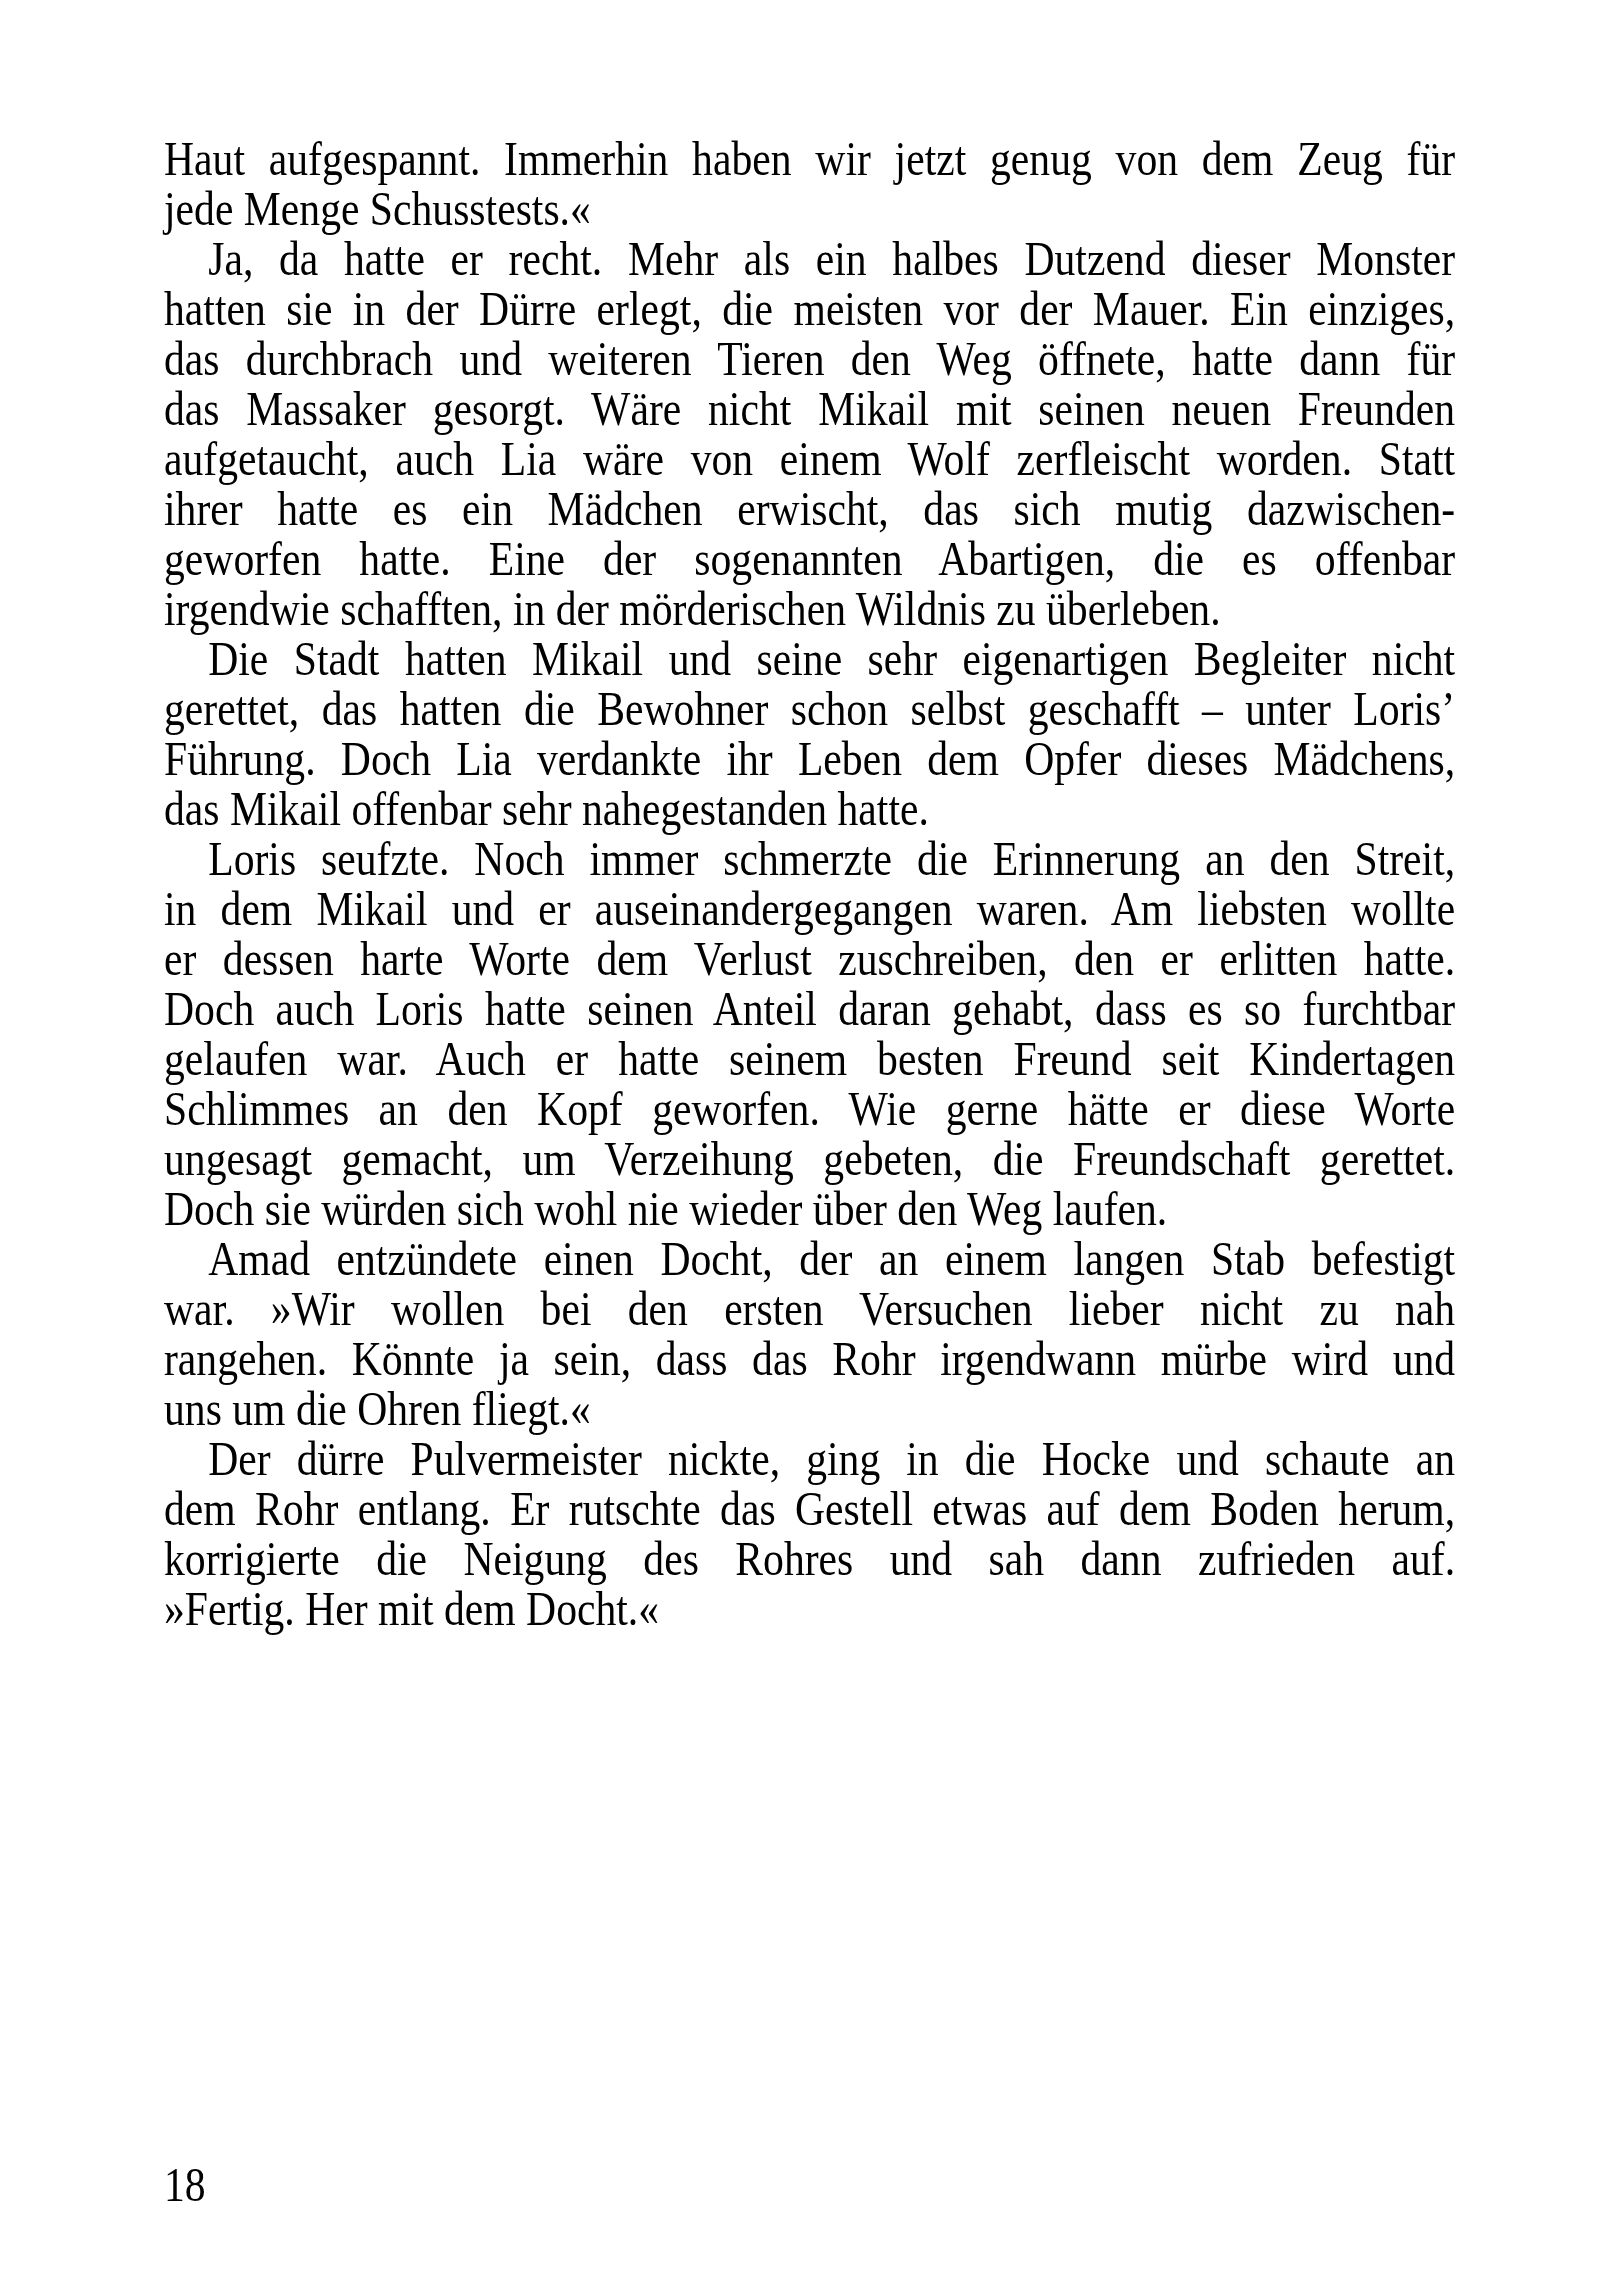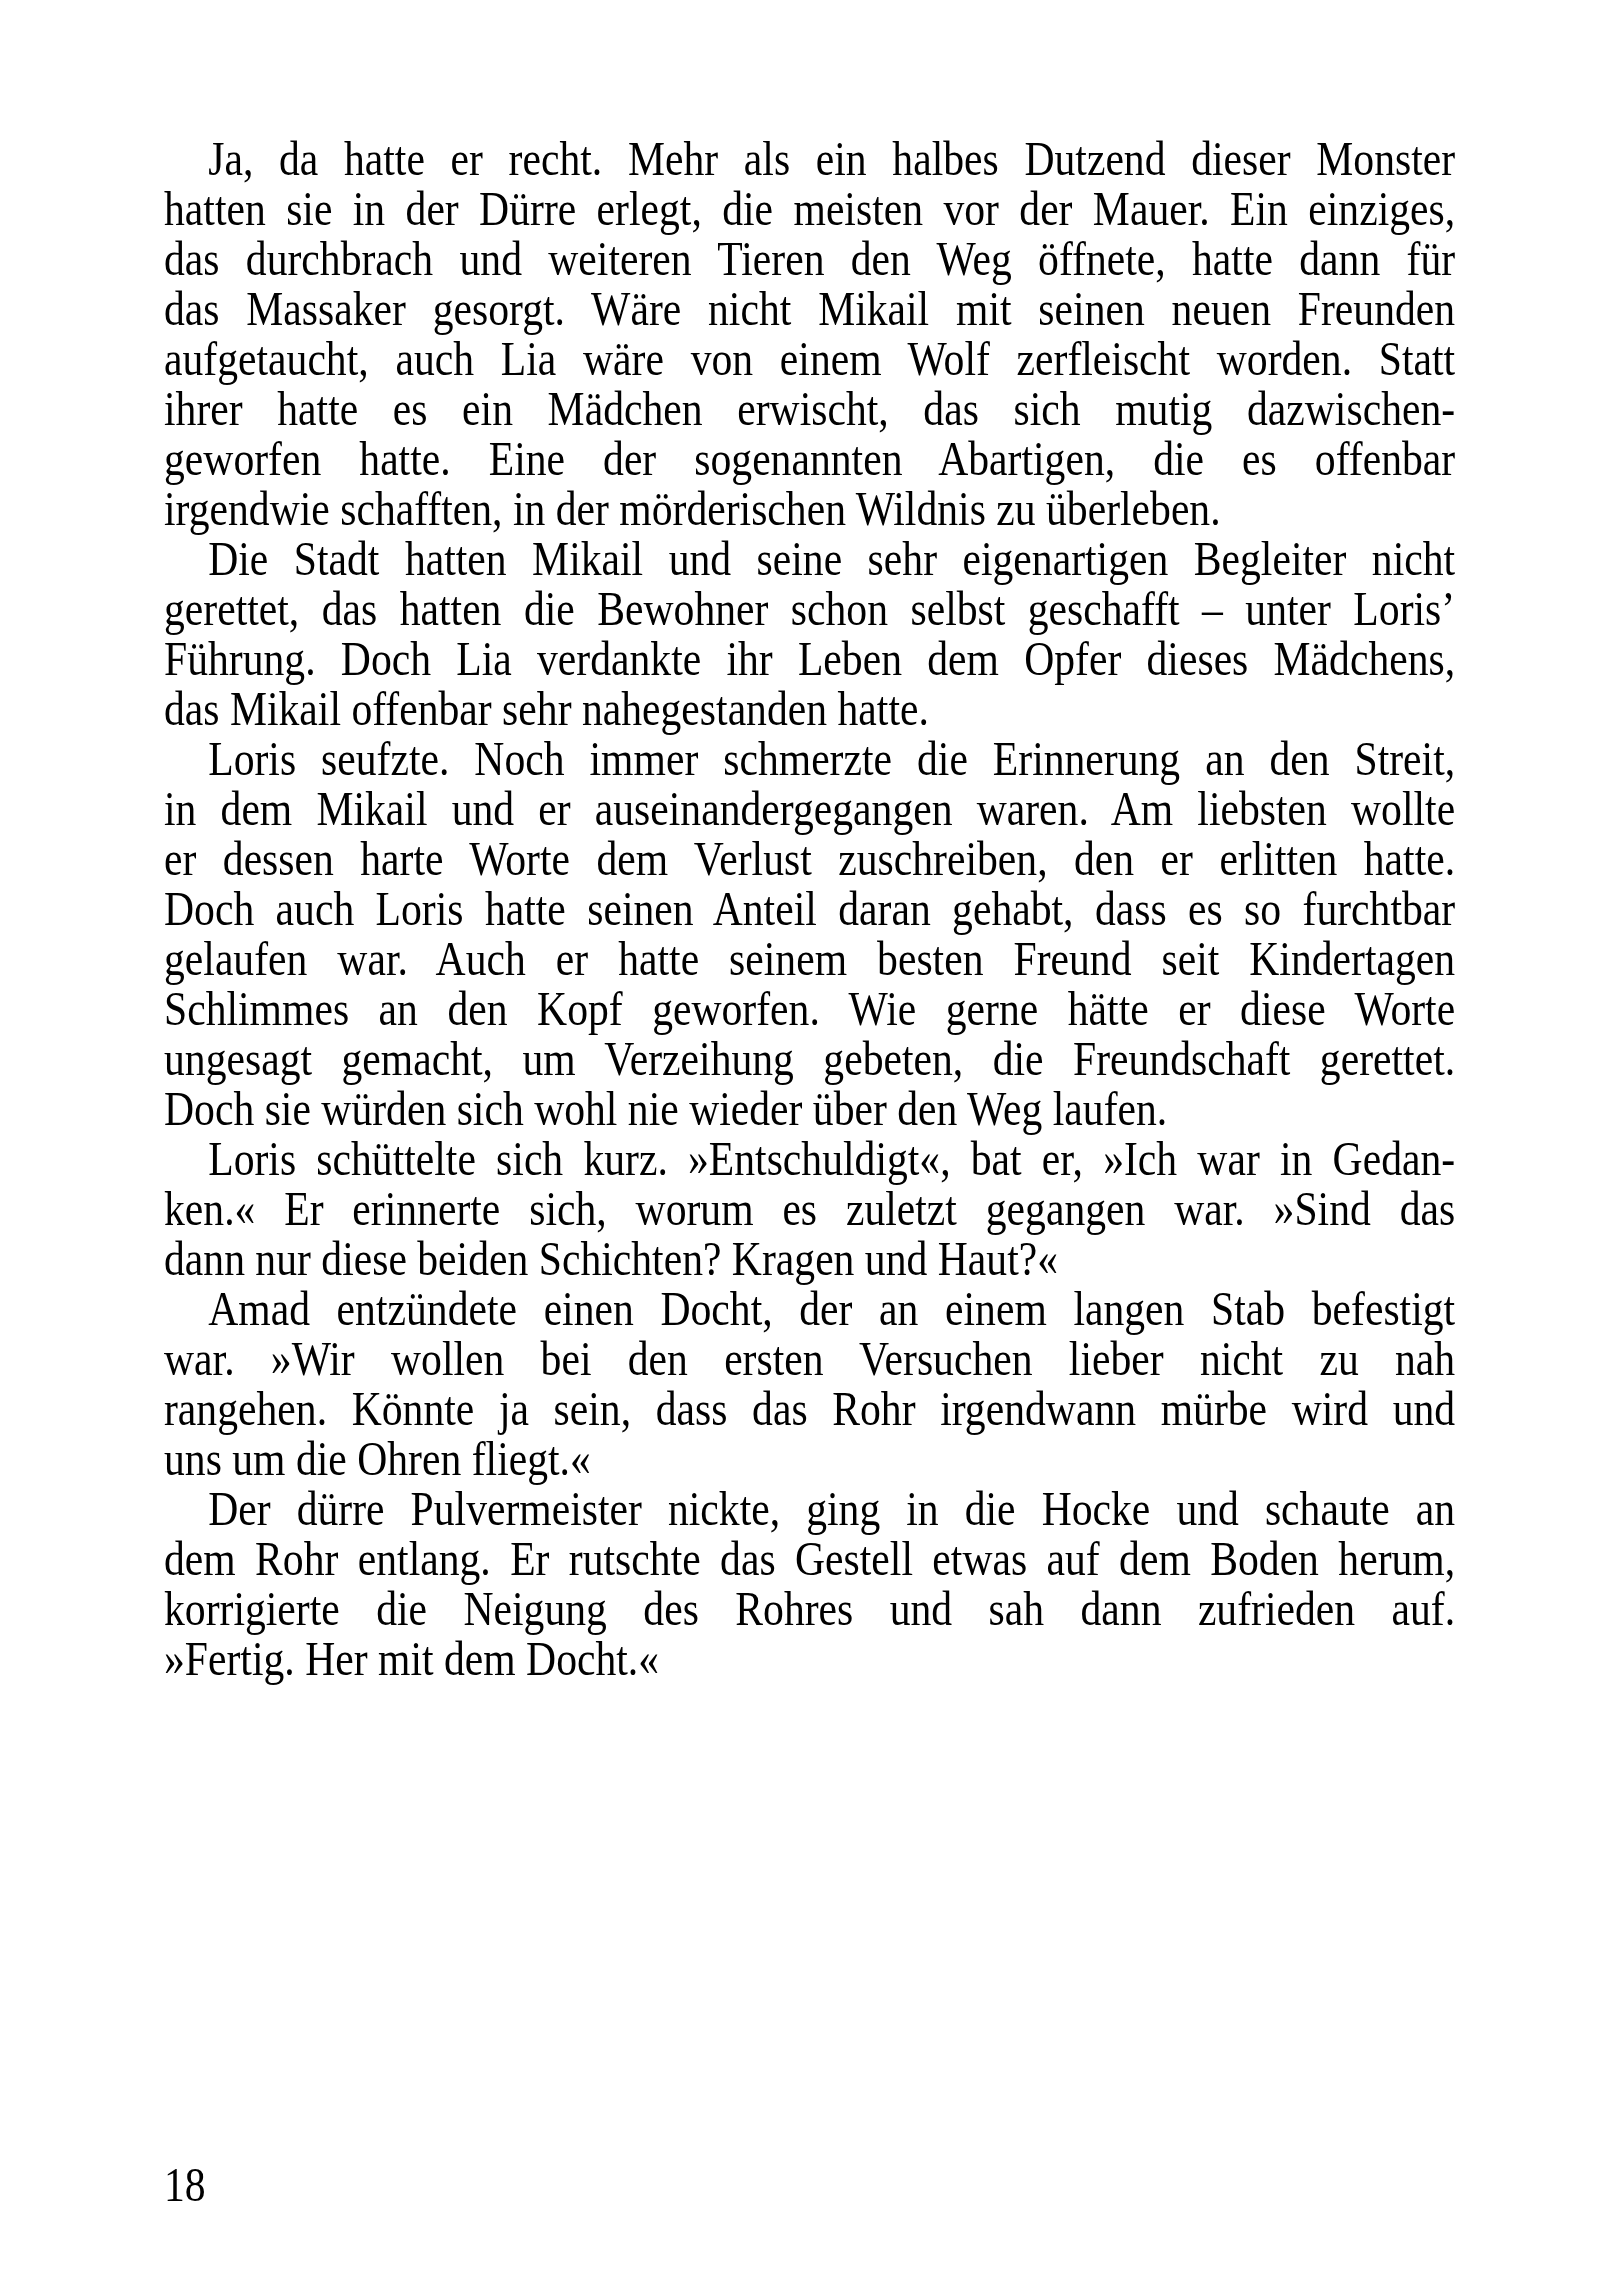--- a/index.html
+++ b/index.html
@@ -52,20 +52,24 @@
     transform: scaleX(0.85);
     transform-origin: 0 0;
   }
 </style>
 </head>
 <body>
 
 <div class="page">
   <div class="text-block" id="text-block">
       <div class="paragraph">
+        <div class="line">Haut aufgespannt. Immerhin haben wir jetzt genug von dem Zeug für</div>
+        <div class="line last">jede Menge Schusstests.«</div>
+      </div>
+      <div class="paragraph">
         <div class="line indent">Ja, da hatte er recht. Mehr als ein halbes Dutzend dieser Monster</div>
         <div class="line">hatten sie in der Dürre erlegt, die meisten vor der Mauer. Ein einziges,</div>
         <div class="line">das durchbrach und weiteren Tieren den Weg öffnete, hatte dann für</div>
         <div class="line">das Massaker gesorgt. Wäre nicht Mikail mit seinen neuen Freunden</div>
         <div class="line">aufgetaucht, auch Lia wäre von einem Wolf zerfleischt worden. Statt</div>
         <div class="line">ihrer hatte es ein Mädchen erwischt, das sich mutig dazwischen-</div>
         <div class="line">geworfen hatte. Eine der sogenannten Abartigen, die es offenbar</div>
         <div class="line last">irgendwie schafften, in der mörderischen Wildnis zu überleben.</div>
       </div>
       <div class="paragraph">
@@ -78,25 +82,20 @@
         <div class="line indent">Loris seufzte. Noch immer schmerzte die Erinnerung an den Streit,</div>
         <div class="line">in dem Mikail und er auseinandergegangen waren. Am liebsten wollte</div>
         <div class="line">er dessen harte Worte dem Verlust zuschreiben, den er erlitten hatte.</div>
         <div class="line">Doch auch Loris hatte seinen Anteil daran gehabt, dass es so furchtbar</div>
         <div class="line">gelaufen war. Auch er hatte seinem besten Freund seit Kindertagen</div>
         <div class="line">Schlimmes an den Kopf geworfen. Wie gerne hätte er diese Worte</div>
         <div class="line">ungesagt gemacht, um Verzeihung gebeten, die Freundschaft gerettet.</div>
         <div class="line last">Doch sie würden sich wohl nie wieder über den Weg laufen.</div>
       </div>
       <div class="paragraph">
-        <div class="line indent">Loris schüttelte sich kurz. »Entschuldigt«, bat er, »Ich war in Gedan-</div>
-        <div class="line">ken.« Er erinnerte sich, worum es zuletzt gegangen war. »Sind das</div>
-        <div class="line last">dann nur diese beiden Schichten? Kragen und Haut?«</div>
-      </div>
-      <div class="paragraph">
         <div class="line indent">Amad entzündete einen Docht, der an einem langen Stab befestigt</div>
         <div class="line">war. »Wir wollen bei den ersten Versuchen lieber nicht zu nah</div>
         <div class="line">rangehen. Könnte ja sein, dass das Rohr irgendwann mürbe wird und</div>
         <div class="line last">uns um die Ohren fliegt.«</div>
       </div>
       <div class="paragraph">
         <div class="line indent">Der dürre Pulvermeister nickte, ging in die Hocke und schaute an</div>
         <div class="line">dem Rohr entlang. Er rutschte das Gestell etwas auf dem Boden herum,</div>
         <div class="line">korrigierte die Neigung des Rohres und sah dann zufrieden auf.</div>
         <div class="line last">»Fertig. Her mit dem Docht.«</div>

